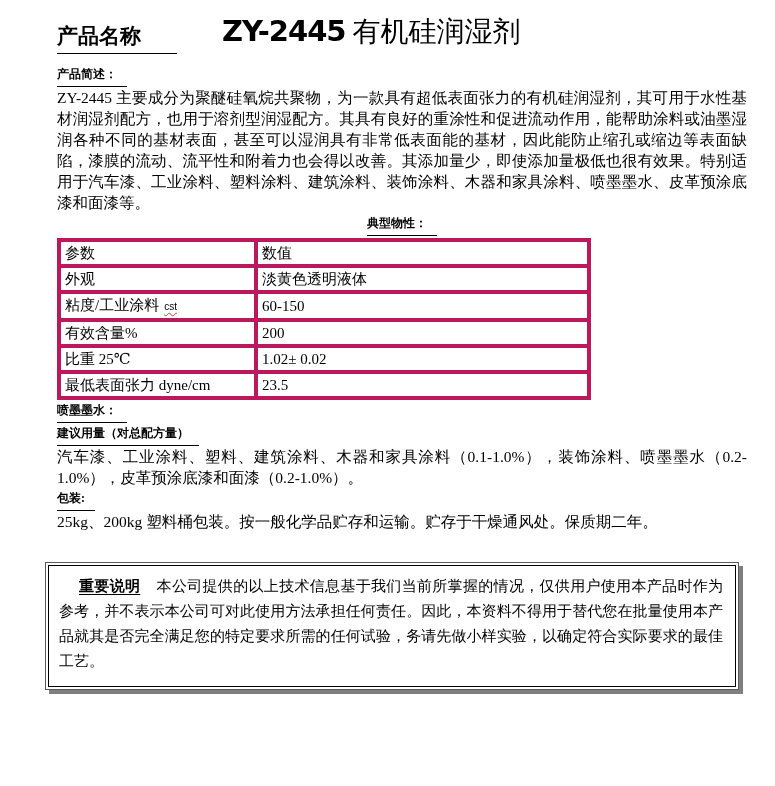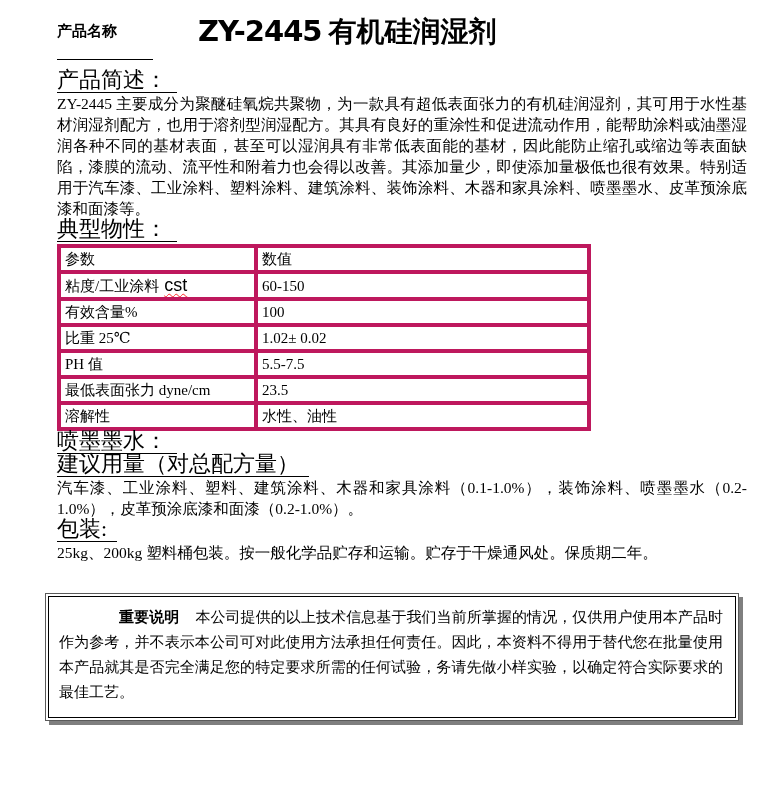--- a/index.html
+++ b/index.html
@@ -16,58 +16,58 @@
     padding: 10px 28px 24px 57px;
   }
 
   
   .title-row {
     display: flex;
     align-items: flex-start;
     margin: 4px 0 10px 0;
   }
   .product-label {
-    font-size: 15px;
+    font-size: 21px;
     font-weight: bold;
     border-bottom: 1px solid #000;
-    padding: 2px 36px 18px 0;
+    padding: 2px 36px 3px 0;
     margin-top: 6px;
     white-space: nowrap;
   }
   .product-title {
     margin: 0 0 0 45px;
     font-size: 28px;
     line-height: 34px;
     white-space: nowrap;
   }
   .product-model {
     font-family: "DejaVu Sans", "Liberation Sans", sans-serif;
     font-weight: 900;
     font-size: 29px;
     letter-spacing: -1px;
   }
   .product-cn {
+    font-weight: normal;
+    font-size: 28px;
+  }
+
+  
+  h2.sec {
+    font-size: 12px;
     font-weight: bold;
-    font-size: 28px;
-  }
-
-  
-  h2.sec {
-    font-size: 22px;
-    font-weight: normal;
     margin: 0;
     line-height: 20px;
   }
   h2.sec > span {
     display: inline-block;
     border-bottom: 1px solid #000;
     padding: 0 10px 2px 0;
   }
   .h-brief   { margin: 14px 0 6px 0; }
-  .h-props   { margin: 16px 0 8px 0; }
+  .h-props   { margin: 16px 0 8px 0; text-align: center; }
   .h-adv     { margin: 0 0 2px 0; }
   .h-add     { margin: 4px 0 2px 0; }
   .h-dose    { margin: 4px 0 4px 0; }
   .h-pack    { margin: 8px 0 4px 0; }
 
   
   p.body-text {
     font-size: 15.5px;
     line-height: 21px;
     margin: 0;
@@ -92,21 +92,21 @@
     font-size: 15px;
     line-height: 20px;
     vertical-align: middle;
     overflow: hidden;
     white-space: nowrap;
   }
   .col-param { width: 197px; }
   .col-value { width: 333px; }
   .mark {
     font-family: "Liberation Sans", sans-serif;
-    font-size: 18px;
+    font-size: 10px;
     margin-left: 5px;
     text-decoration: underline wavy #ff2a2a;
     text-decoration-thickness: 1px;
     text-underline-offset: 2px;
   }
   .mark:empty { display: none; }
 
   
   .notice-outer {
     margin: 30px 0 0 -12px;
@@ -122,23 +122,23 @@
   }
   .notice-inner p {
     margin: 0;
     font-size: 15px;
     line-height: 25px;
     text-align: justify;
     text-indent: 20px;
   }
   .notice-title {
     font-weight: bold;
+    text-decoration: underline;
     text-underline-offset: 3px;
     padding-right: 2px;
-    margin-left: 40px;
   }
   .notice-gap { display: inline-block; width: 14px; }
 </style>
 </head>
 <body>
 
 <div class="page">
 
   <div class="title-row">
     <span class="product-label">产品名称</span>
@@ -153,42 +153,38 @@
     <colgroup>
         <col class="col-param">
         <col class="col-value">
       </colgroup>
     <tbody>
       <tr>
         <td>参数</td>
         <td>数值</td>
       </tr>
       <tr>
+        <td><span>外观</span></td>
+        <td>淡黄色透明液体</td>
+      </tr>
+      <tr>
         <td><span>粘度/工业涂料</span><span class="mark">cst</span></td>
         <td>60-150</td>
       </tr>
       <tr>
         <td><span>有效含量%</span></td>
-        <td>100</td>
+        <td>200</td>
       </tr>
       <tr>
         <td><span>比重 25℃</span></td>
         <td>1.02± 0.02</td>
       </tr>
       <tr>
-        <td><span>PH 值</span></td>
-        <td>5.5-7.5</td>
-      </tr>
-      <tr>
         <td><span>最低表面张力 dyne/cm</span></td>
         <td>23.5</td>
-      </tr>
-      <tr>
-        <td><span>溶解性</span></td>
-        <td>水性、油性</td>
       </tr>
     </tbody>
   </table>
 
   <h2 class="sec h-adv"><span>喷墨墨水：</span></h2>
 
 
   <h2 class="sec h-dose"><span>建议用量（对总配方量）</span></h2>
   <p class="body-text p-dose">汽车漆、工业涂料、塑料、建筑涂料、木器和家具涂料（0.1-1.0%），装饰涂料、喷墨墨水（0.2-1.0%），皮革预涂底漆和面漆（0.2-1.0%）。</p>
 

